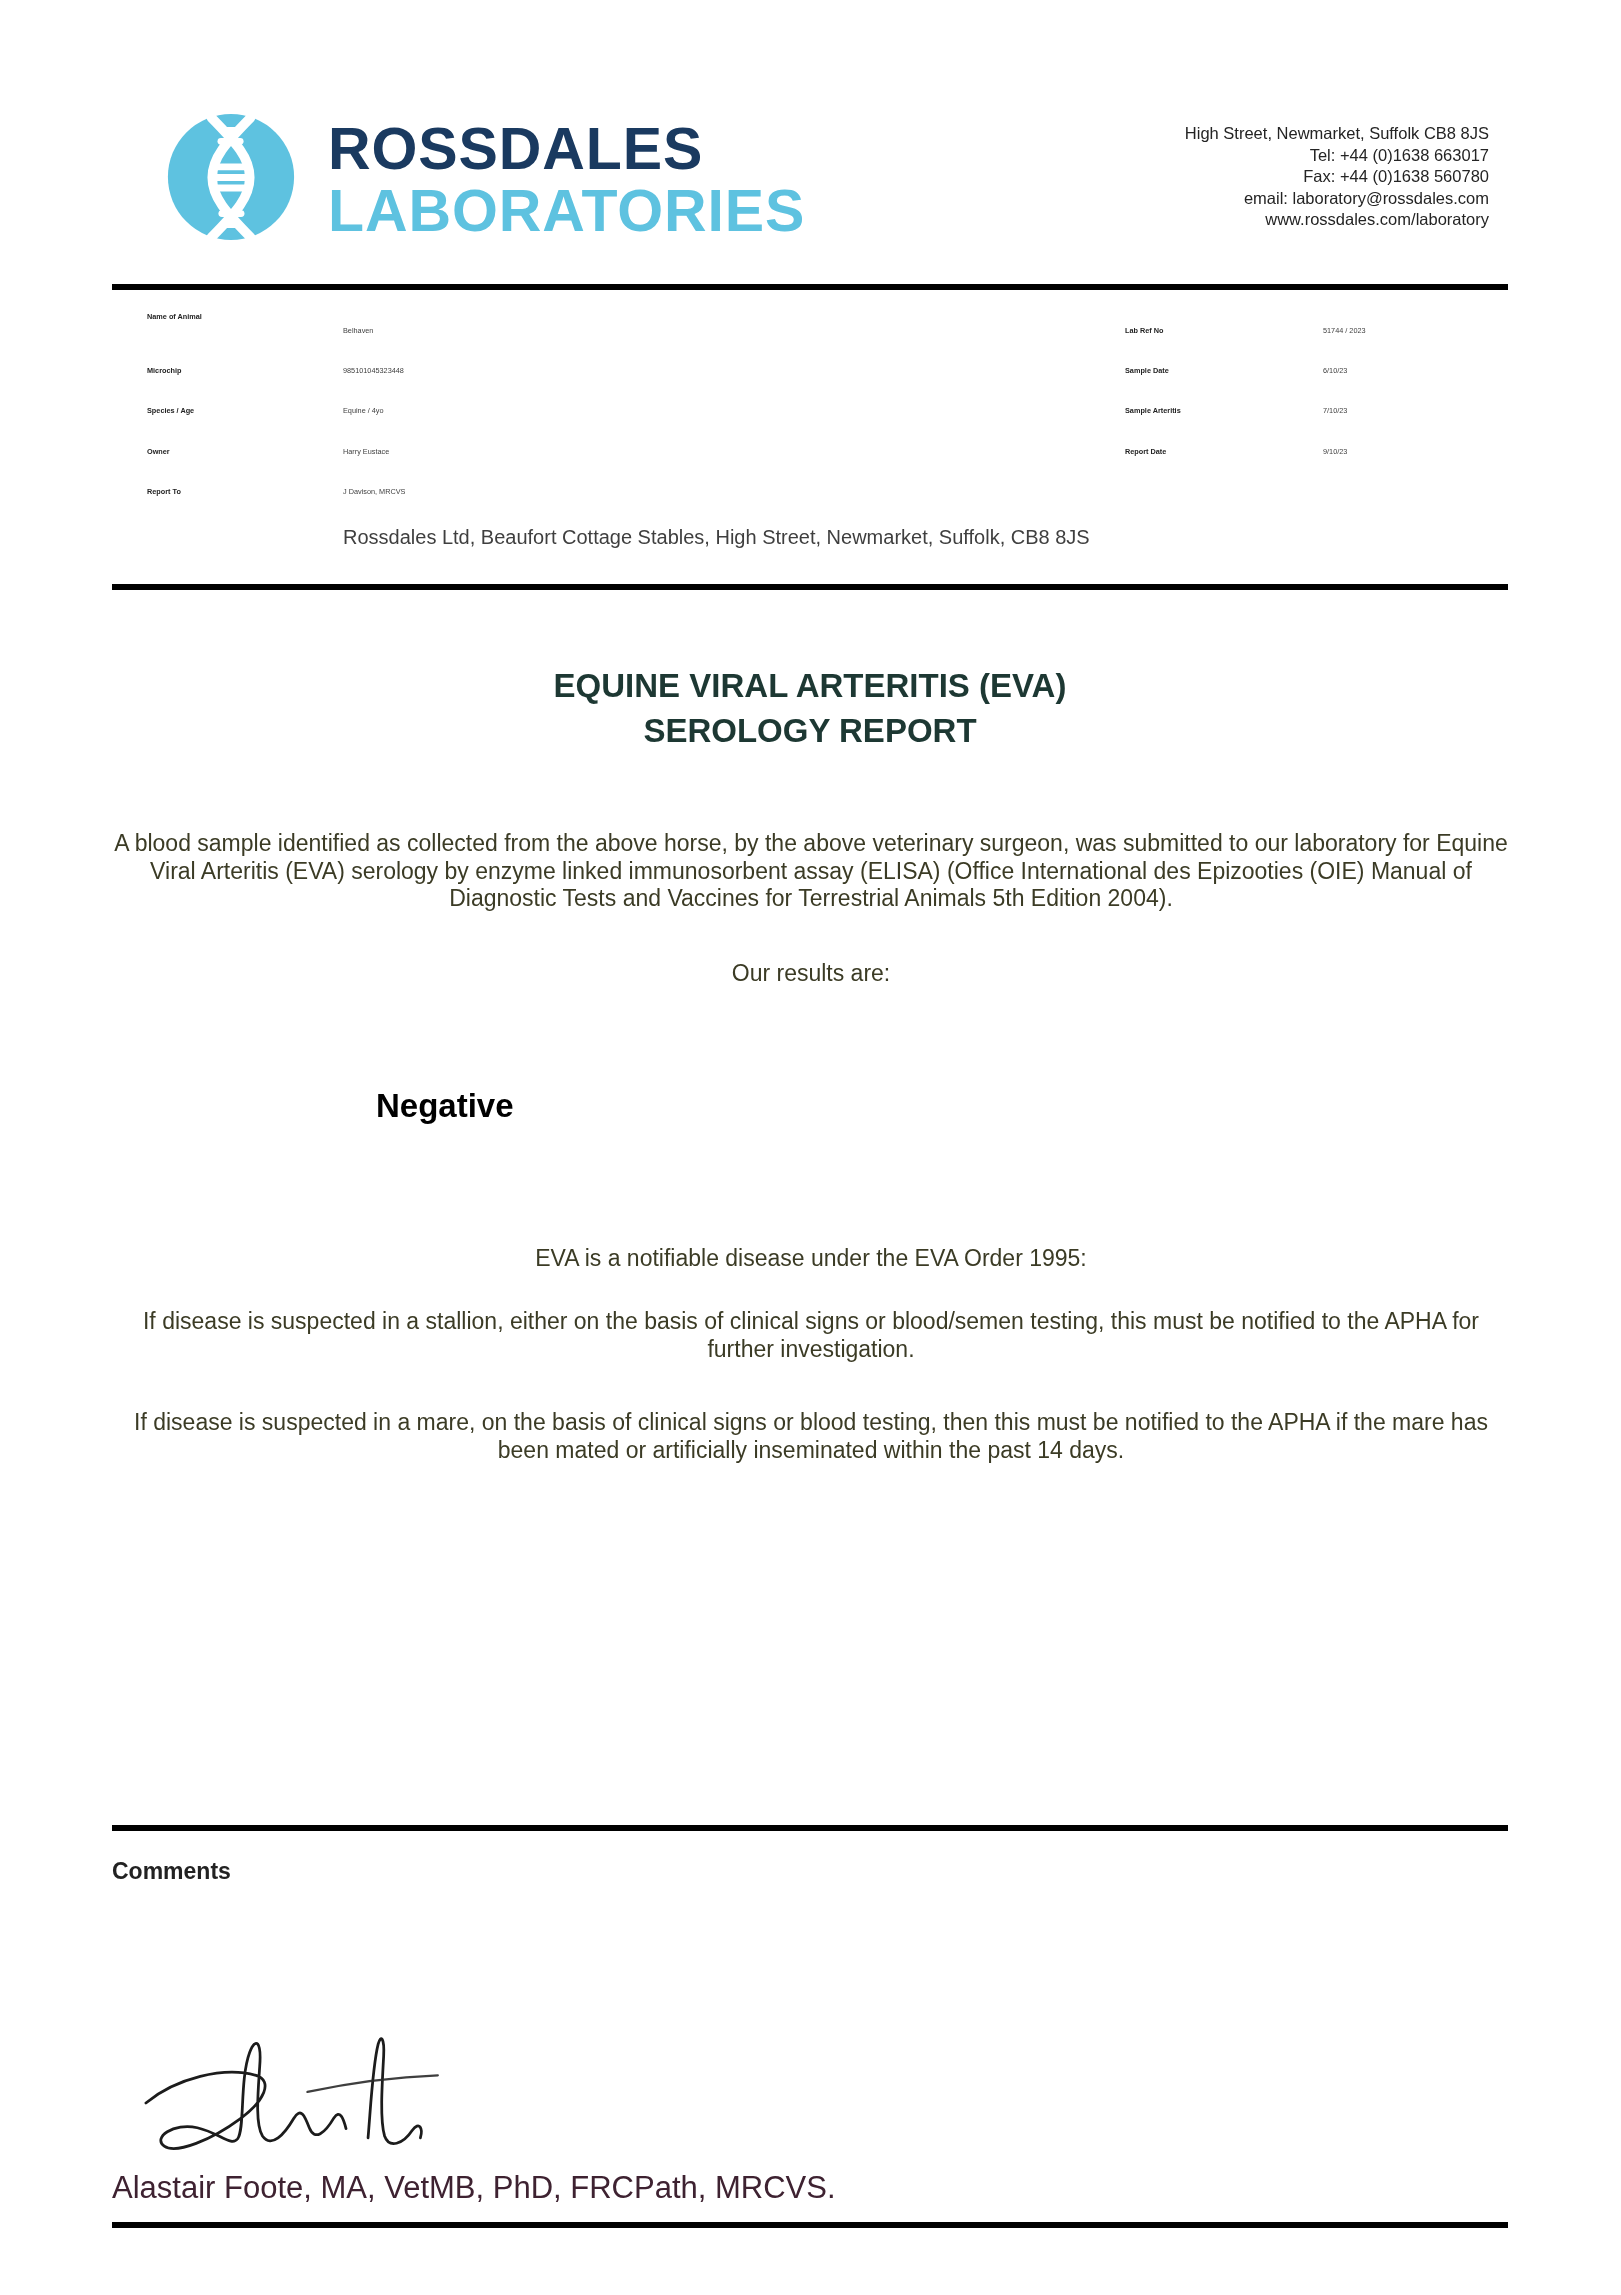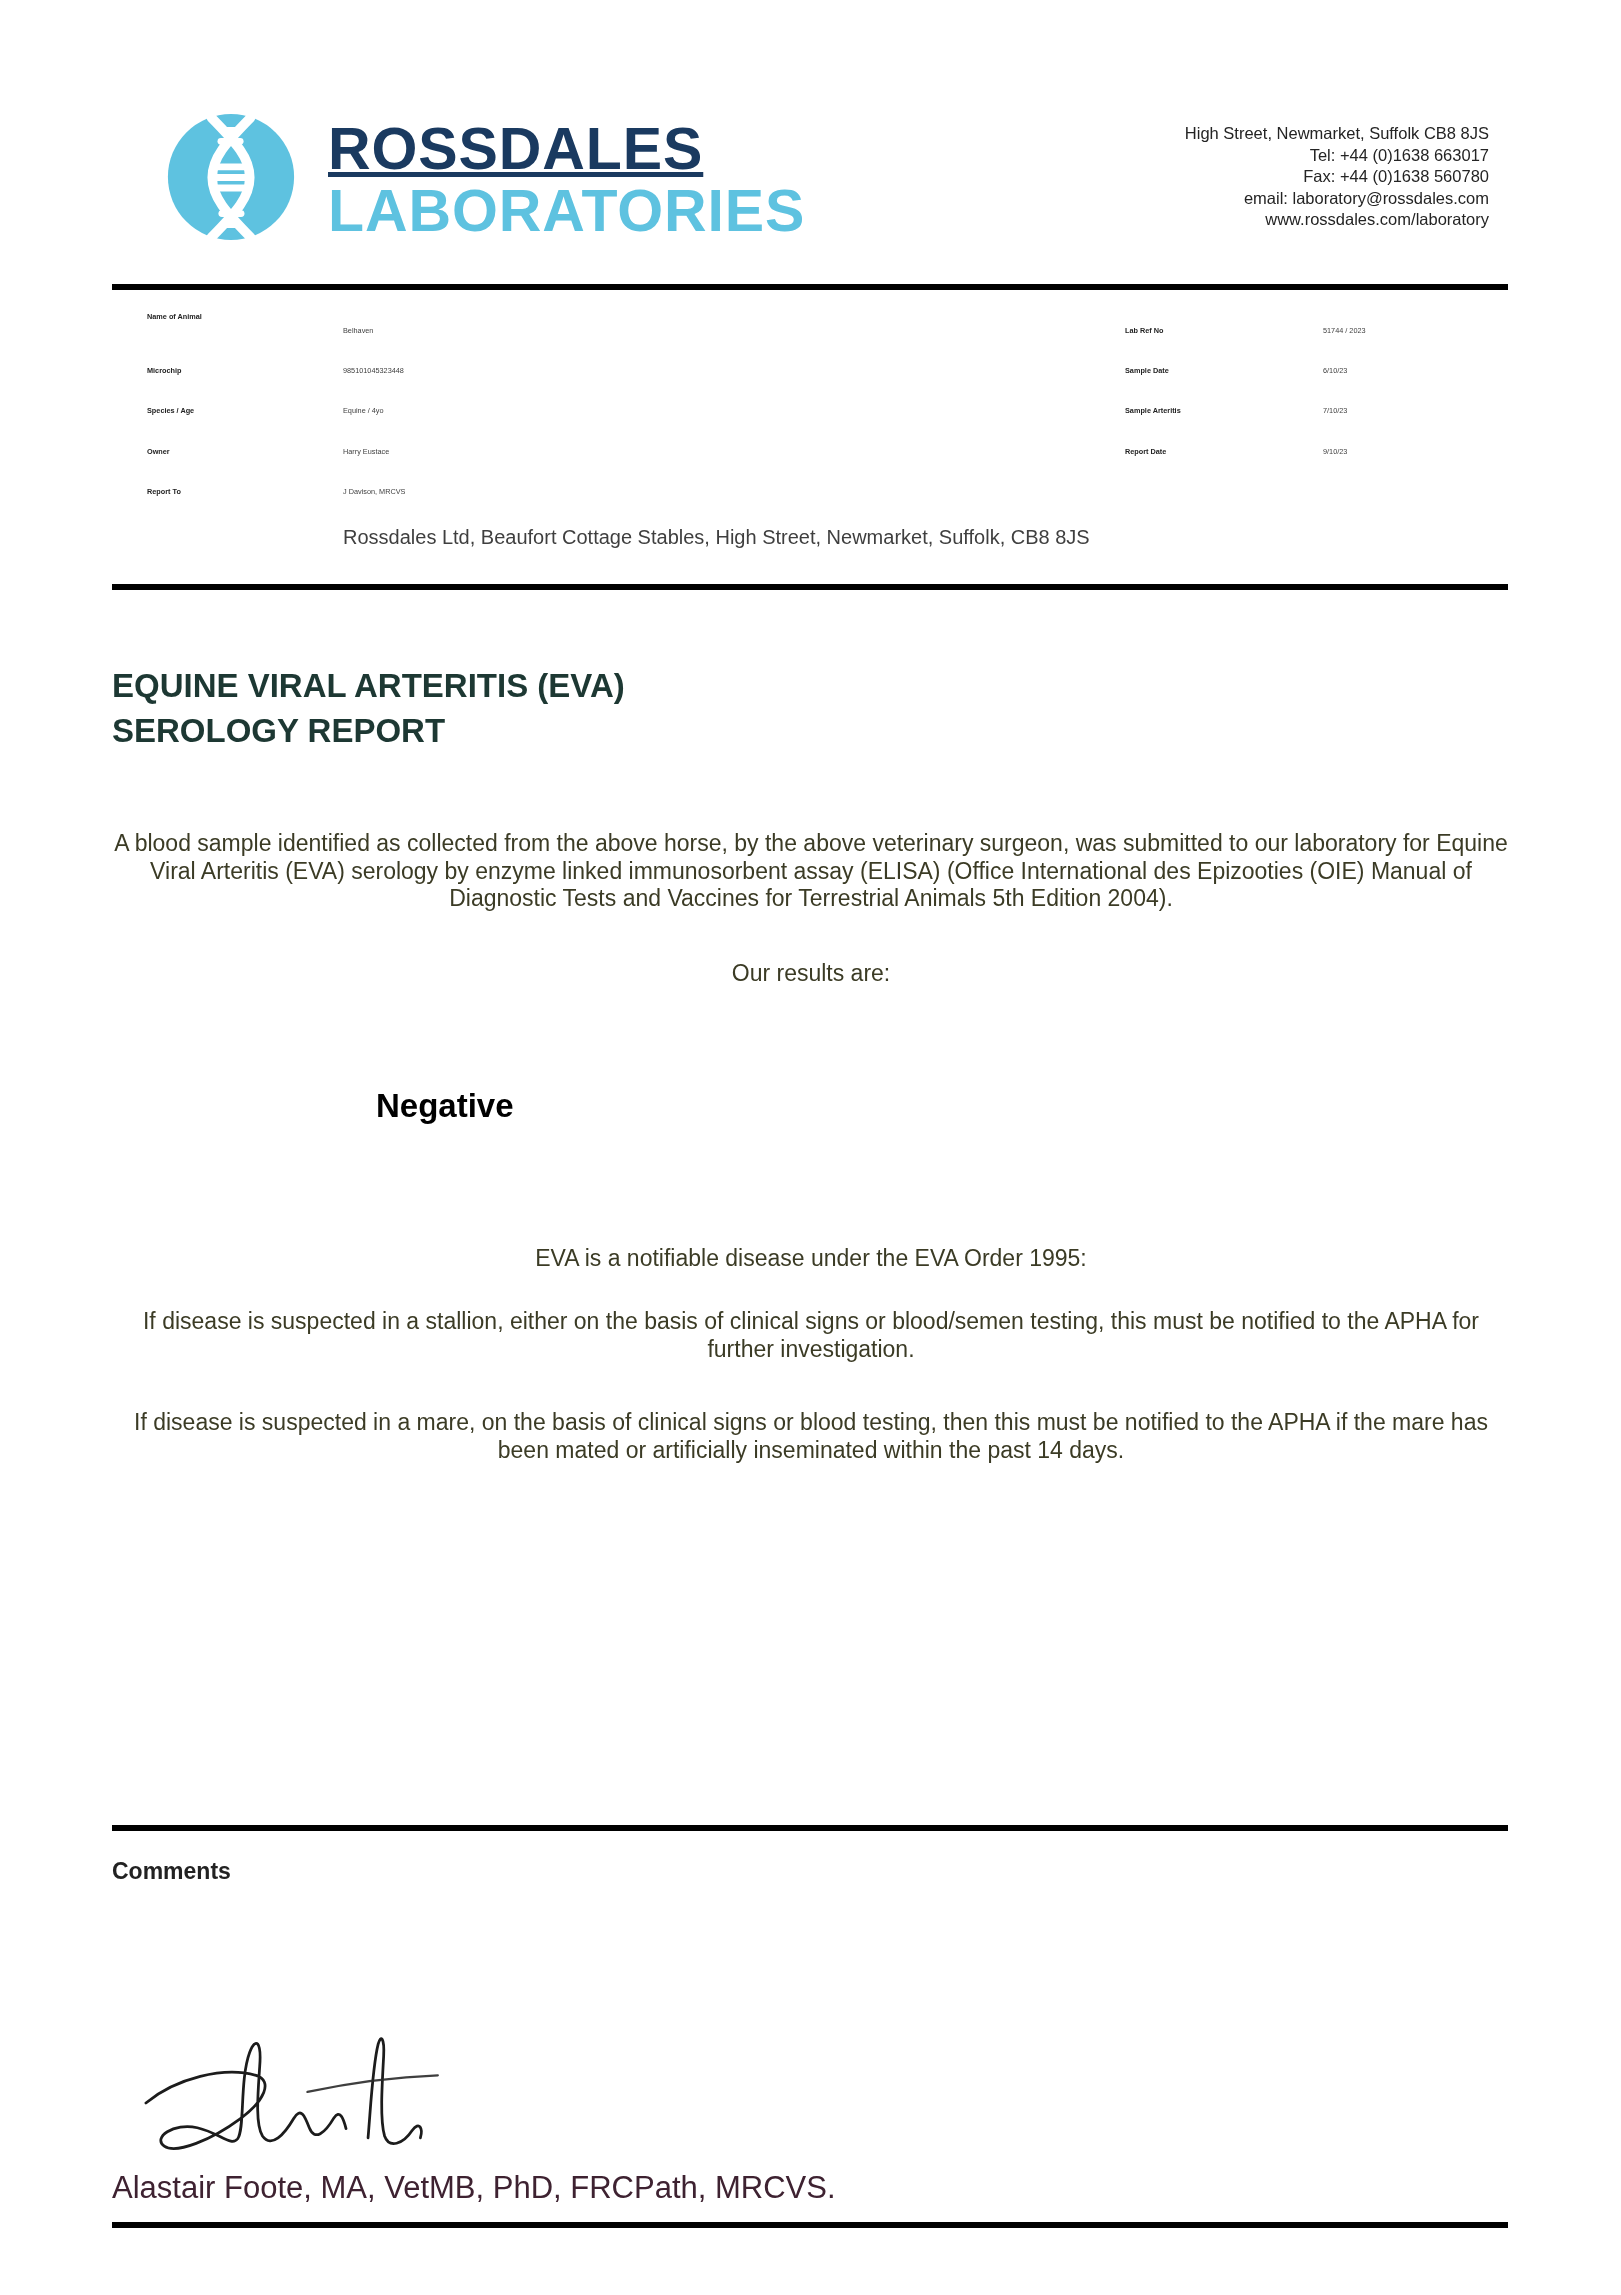--- a/index.html
+++ b/index.html
@@ -8,21 +8,21 @@
     width: 1622px;
     height: 2295px;
     background: #ffffff;
     font-family: "Liberation Sans", sans-serif;
     overflow: hidden;
   }
 
   
   .logo-svg { position: absolute; left: 167px; top: 113px; width: 128px; height: 128px; }
   .brand { position: absolute; left: 328px; top: 118px; line-height: 62px; font-weight: bold; letter-spacing: 0.9px; }
-  .brand .line1 { font-size: 59px; color: var(--brand-navy, #1a3a60); display: block; text-decoration: underline; }
+  .brand .line1 { font-size: 59px; color: var(--brand-navy, #1a3a60); display: block; }
   .brand .line2 { font-size: 59px; color: var(--brand-blue, #5ec2e0); display: block; }
   .contact {
     position: absolute; right: 133px; top: 123px; text-align: right;
     font-size: 16.5px; line-height: 21.6px; color: #242424;
   }
   .contact div { white-space: nowrap; }
 
   .rule { position: absolute; left: 112px; width: 1396px; background: #000; }
   .rule-1 { top: 284px; height: 6.4px; }
   .rule-2 { top: 584px; height: 6.4px; }
@@ -32,21 +32,21 @@
   .detail-value { position: absolute; color: #3f3f3f; }
   .dl-label { left: 147px; }
   .dl-value { left: 343px; }
   .dr-label { left: 1125px; }
   .dr-value { left: 1323px; }
   .address-line { position: absolute; left: 343px; top: 526px; font-size: 20px; color: #3f3f3f; white-space: nowrap; }
 
   
   .report-title {
     position: absolute; left: 112px; top: 663px; width: 1396px;
-    text-align: left; font-size: 33px; font-weight: bold; line-height: 45px;
+    text-align: center; font-size: 33px; font-weight: bold; line-height: 45px;
     color: var(--title-teal, #1d3833); letter-spacing: 0px;
   }
   .report-title span { display: block; }
 
   
   .body-par {
     position: absolute; left: 112px; width: 1398px;
     font-size: 23px; line-height: 27.5px; color: var(--body-olive, #3b3b25); text-align: center;
   }
   .p-intro { top: 830px; }

